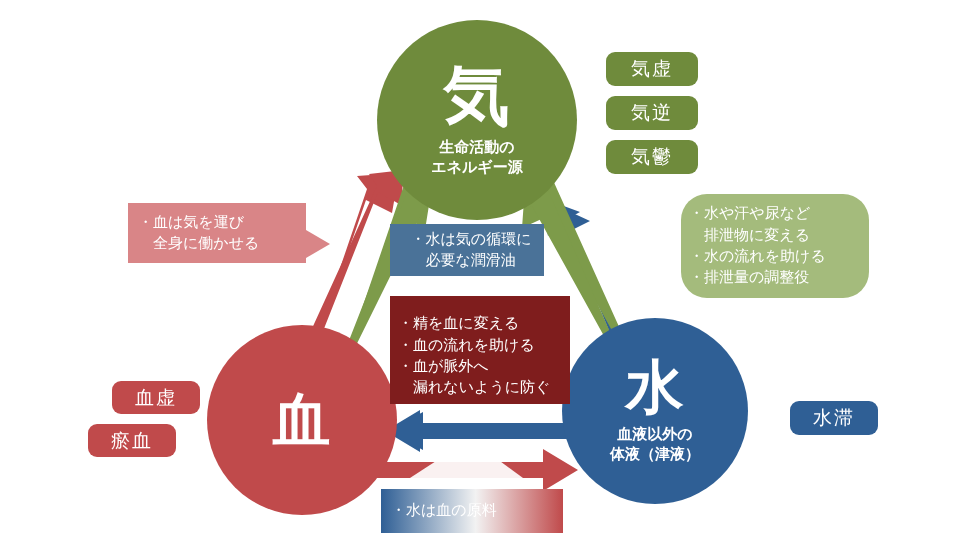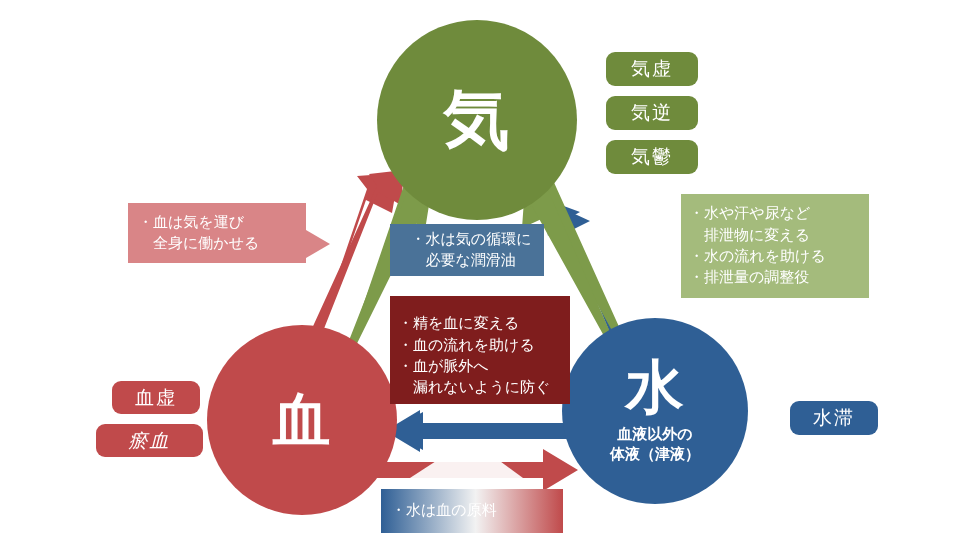--- a/index.html
+++ b/index.html
@@ -79,21 +79,21 @@
     box-sizing: border-box;
   }
   .badge.green { background: #6f8b3c; }
   .badge.red   { background: #c04a4b; }
   .badge.blue  { background: #2f5f95; }
 
   #badge-kikyo  { left: 606px; top: 52px;  width: 92px; height: 34px; }
   #badge-kigyaku{ left: 606px; top: 96px;  width: 92px; height: 34px; }
   #badge-kiutsu { left: 606px; top: 140px; width: 92px; height: 34px; }
   #badge-kekkyo { left: 92px;  top: 381px; width: 88px; height: 33px; margin-left: 20px; }
-  #badge-oketsu { left: 96px;  top: 424px; width: 107px; height: 33px; font-style: italic; }
+  #badge-oketsu { left: 88px;  top: 424px; width: 88px; height: 33px; }
   #badge-suitai { left: 790px; top: 401px; width: 88px; height: 34px; }
 
   
   .desc {
     position: absolute;
     color: #ffffff;
     font-size: 15px;
     line-height: 1.42;
     box-sizing: border-box;
     white-space: pre-line;
@@ -117,20 +117,21 @@
     left: 390px; top: 224px; width: 154px; height: 52px;
     background: #4a7298;
     padding: 0 0 0 8px;
     z-index: 4;
     justify-content: center;
   }
   #desc-water-waste {
     left: 681px; top: 194px; width: 188px; height: 104px;
     background: #a4bb7c;
     padding: 0 0 0 8px;
+    border-radius: 26px;
   }
   #desc-essence-to-blood {
     left: 390px; top: 296px; width: 180px; height: 108px;
     background: #7f1d1d;
     padding: 12px 0 0 8px;
   }
   #desc-water-raw-material {
     left: 381px; top: 489px; width: 182px; height: 44px;
     background: linear-gradient(to right, #2f5f95 0%, #f2f2f2 52%, #c04a4b 100%);
     padding: 0 16px 0 10px;
@@ -175,20 +176,22 @@
 
     <g>
       <polygon fill="#ffffff" opacity="0.92" points="393,489 538,489 470,439"></polygon>
     </g>
   </svg>
 
   <div class="layer" id="circles">
 
     <div class="node" id="node-ki">
       <span class="glyph">気</span>
+      <span class="sub">生命活動の
+エネルギー源</span>
     </div>
 
     <div class="node" id="node-ketsu">
       <span class="glyph">血</span>
     </div>
 
     <div class="node" id="node-sui">
       <span class="glyph">水</span>
       <span class="sub">血液以外の
 体液（津液）</span>

